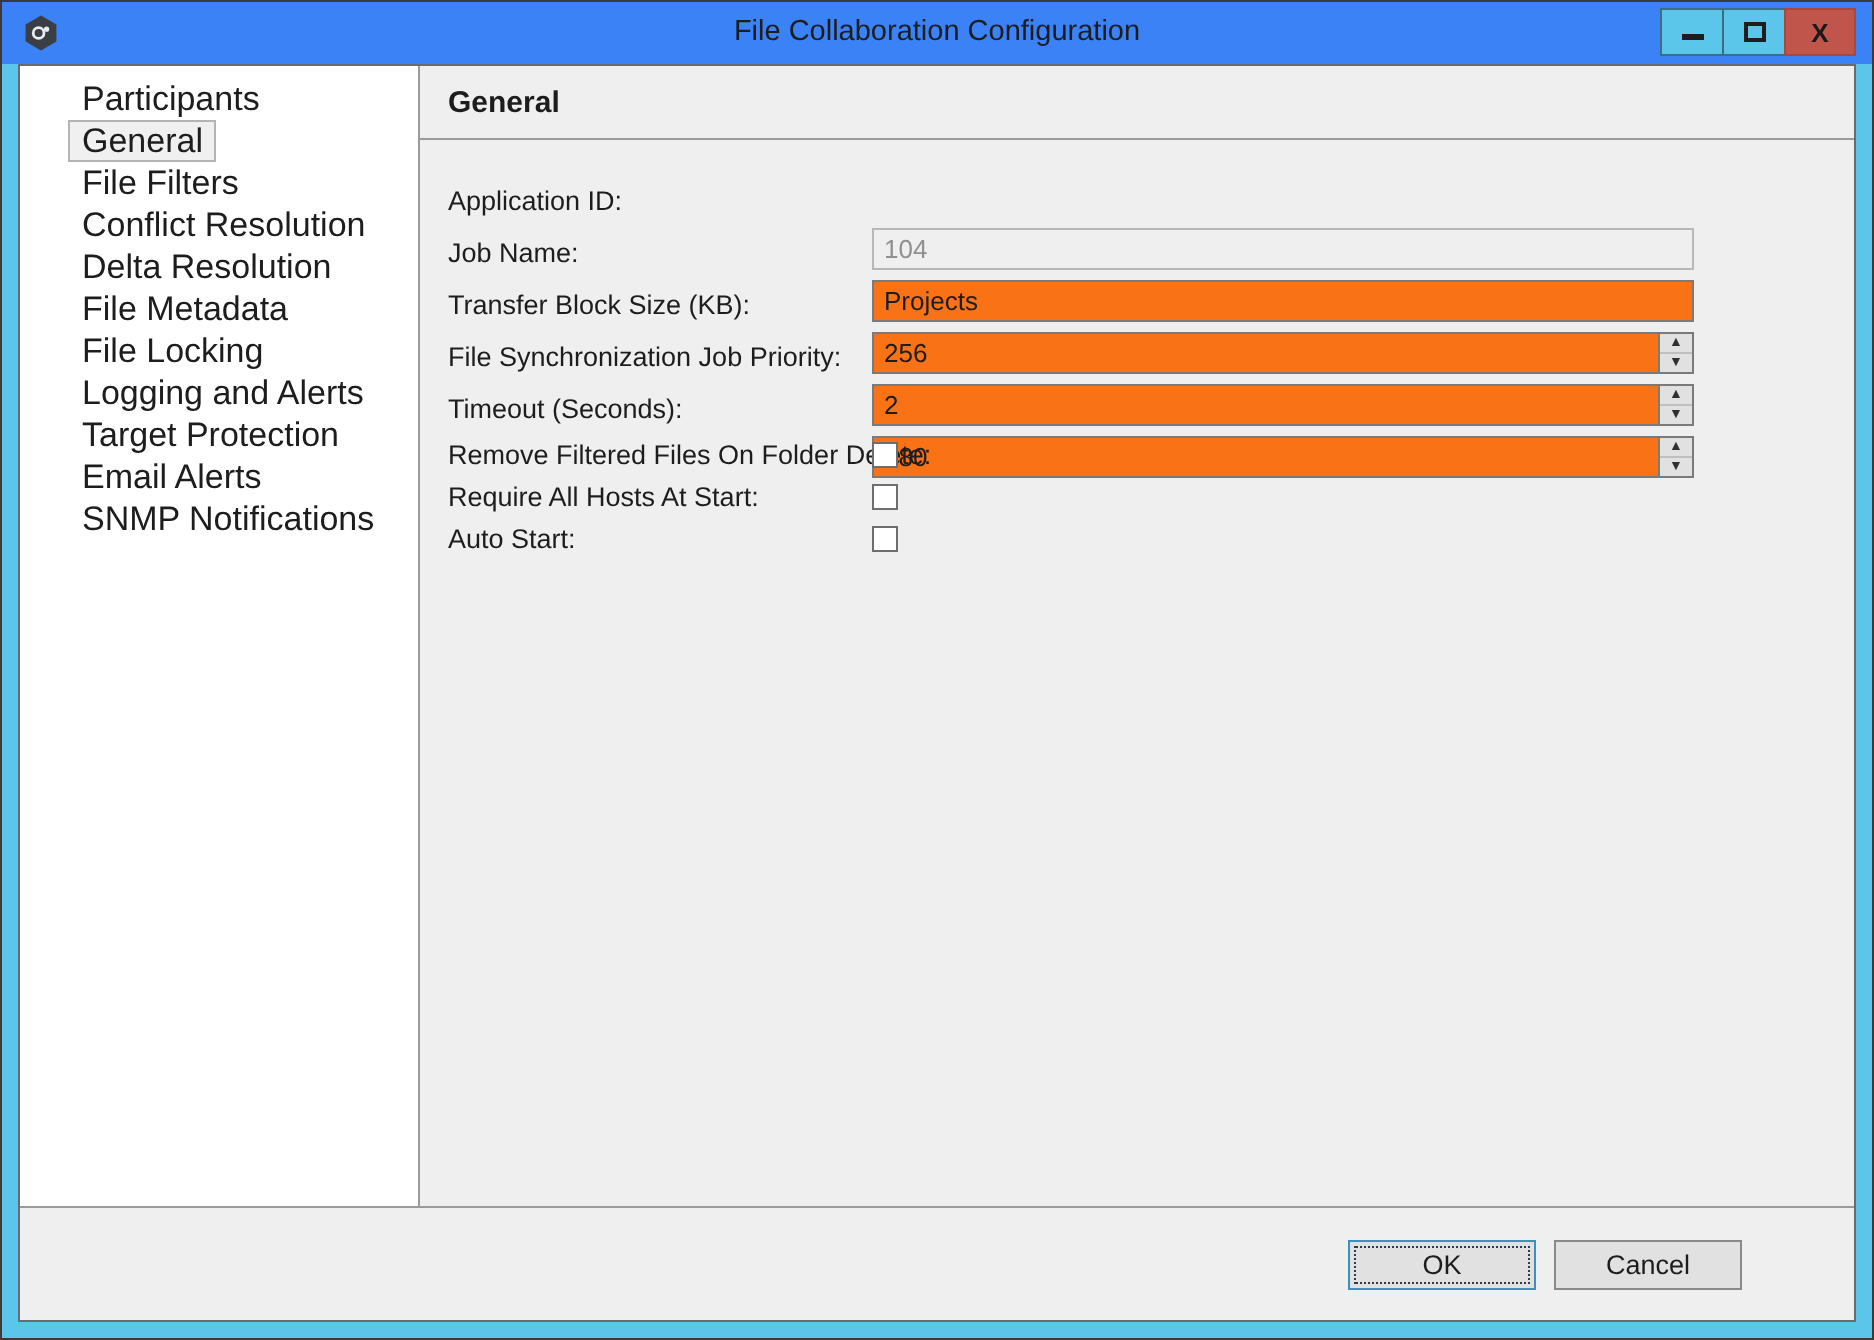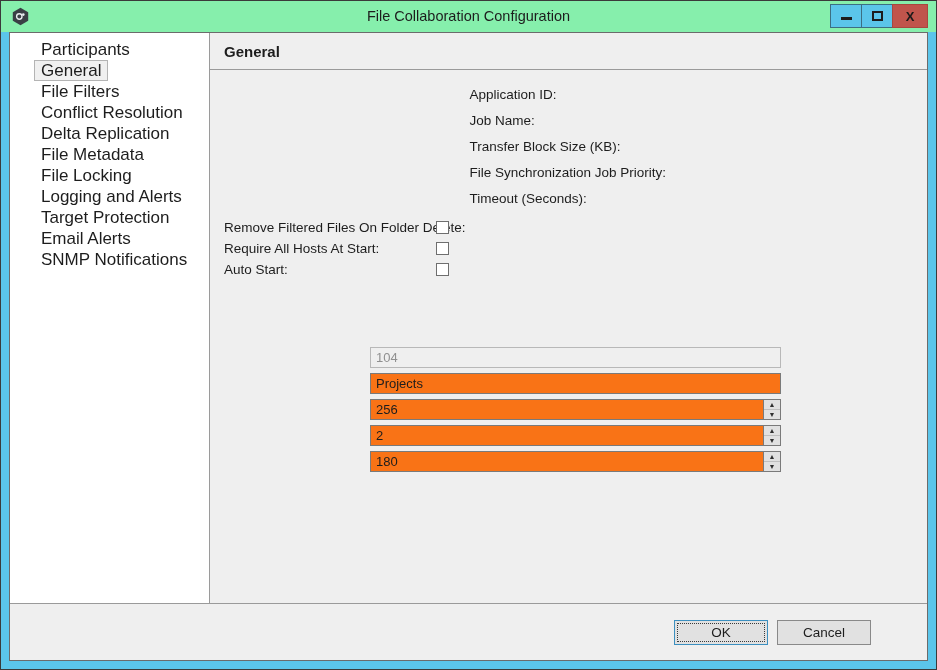--- a/index.html
+++ b/index.html
@@ -25,21 +25,21 @@
     border: 1px solid #3a3a3a;
     display: flex;
     flex-direction: column;
   }
 
   
   .titlebar {
     height: 31px;
     flex: 0 0 31px;
     position: relative;
-    background: #86efac;
+    background: #3b82f6;
   }
   .app-icon {
     position: absolute;
     left: 10px;
     top: 6px;
     width: 19px;
     height: 19px;
   }
   .title-text {
     position: absolute;
@@ -153,21 +153,20 @@
   }
   .form {
     padding: 17px 0 0 0;
   }
   .form-row {
     display: flex;
     align-items: center;
     height: 26px;
     margin-bottom: 0;
     padding-left: 14px;
-    flex-direction: column;
   }
   .form-label {
     font-size: 13.5px;
     color: #1d1d1d;
     width: 212px;
     flex: 0 0 212px;
     white-space: nowrap;
   }
   .field-wrap {
     display: flex;
@@ -298,21 +297,21 @@
 
   <div class="window-body">
 
     <div class="content-row">
 
       <div class="sidebar" id="sidebar">
           <div class="nav-row"><div class="nav-item">Participants</div></div>
           <div class="nav-row"><div class="nav-item selected">General</div></div>
           <div class="nav-row"><div class="nav-item">File Filters</div></div>
           <div class="nav-row"><div class="nav-item">Conflict Resolution</div></div>
-          <div class="nav-row"><div class="nav-item">Delta Replication</div></div>
+          <div class="nav-row"><div class="nav-item">Delta Resolution</div></div>
           <div class="nav-row"><div class="nav-item">File Metadata</div></div>
           <div class="nav-row"><div class="nav-item">File Locking</div></div>
           <div class="nav-row"><div class="nav-item">Logging and Alerts</div></div>
           <div class="nav-row"><div class="nav-item">Target Protection</div></div>
           <div class="nav-row"><div class="nav-item">Email Alerts</div></div>
           <div class="nav-row"><div class="nav-item">SNMP Notifications</div></div>
         </div>
 
       <div class="main">
         <div class="panel-title">General</div>

